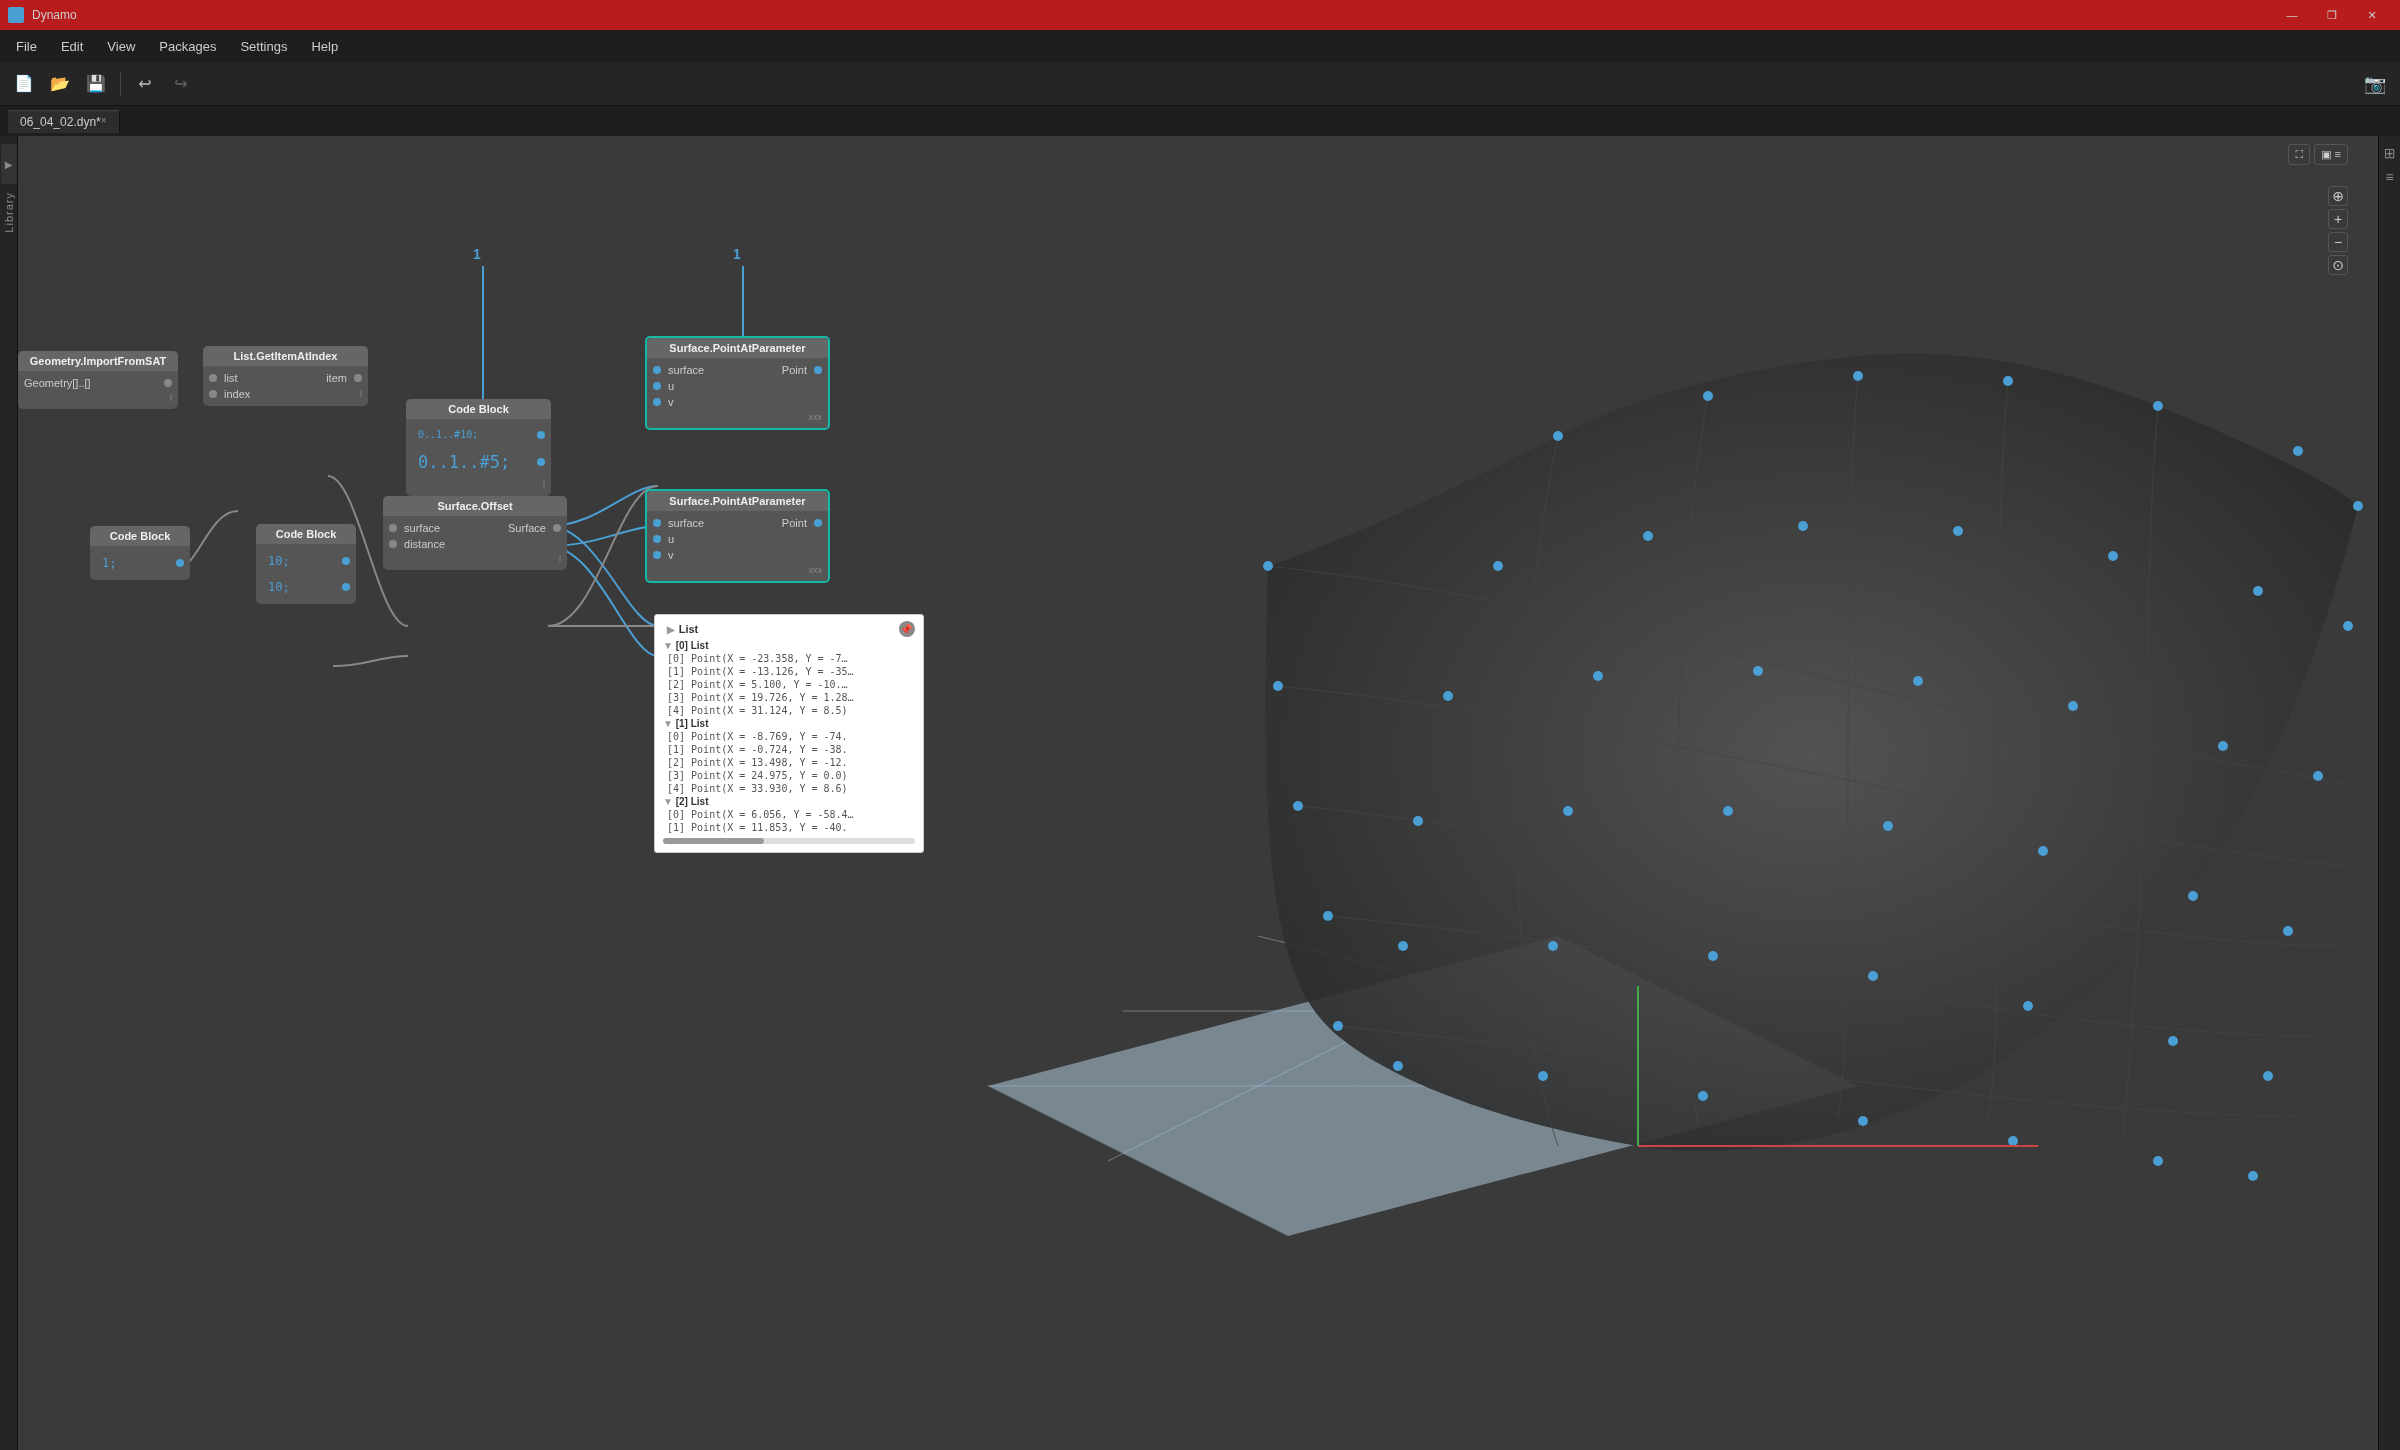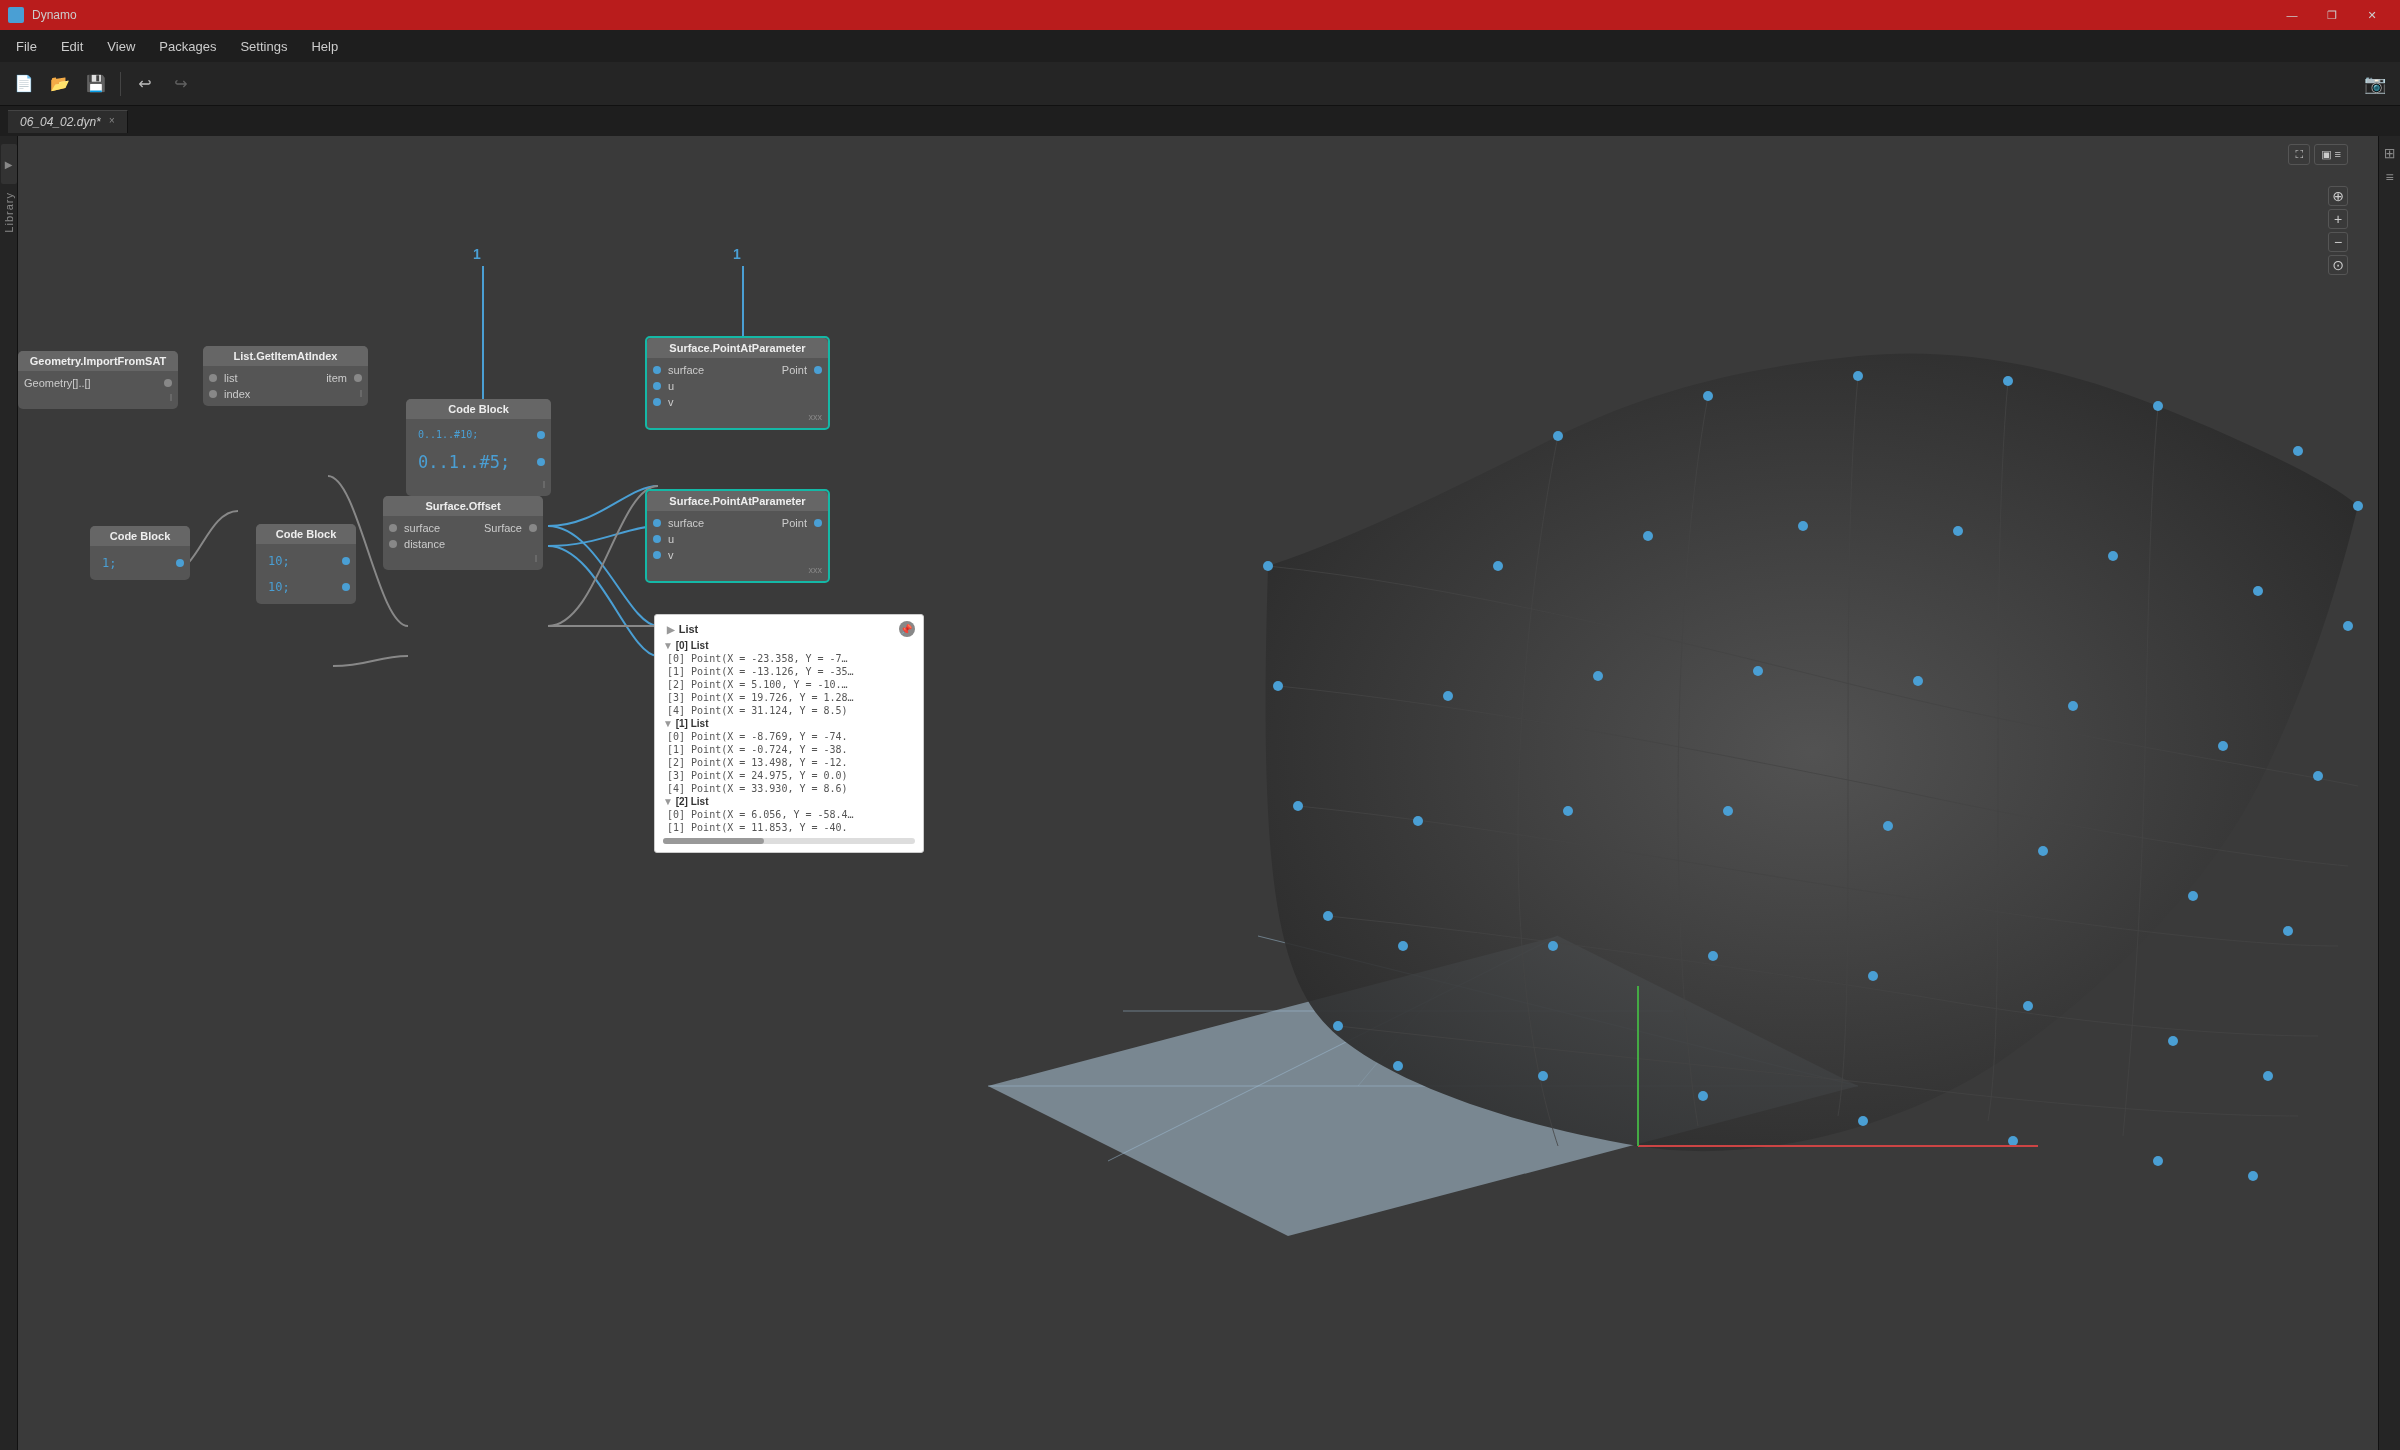--- a/index.html
+++ b/index.html
@@ -98,22 +98,20 @@
     }
     .tab {
       padding: 4px 12px;
       background: #2d2d2d;
       color: #ccc;
       font-size: 12px;
       border-top: 1px solid #444;
       border-right: 1px solid #111;
       display: flex;
       align-items: flex-start;
-      gap: 8px;
-      font-style: italic;
     }
     .tab-close { cursor: pointer; font-size: 10px; color: #888; }
 
     
     #main {
       display: flex;
       width: 100%;
       height: calc(100% - 136px);
       position: relative;
     }
@@ -470,21 +468,21 @@
           <span class="code-content">10;</span>
           <span class="node-port right blue"></span>
         </div>
         <div class="node-row">
           <span class="code-content">10;</span>
           <span class="node-port right blue"></span>
         </div>
       </div>
     </div>
 
-    <div class="node" style="left:365px;top:360px;width:160px;">
+    <div class="node" style="left:365px;top:360px;width:184px;">
       <div class="node-header">Surface.Offset</div>
       <div class="node-body">
         <div class="node-row">
           <span><span class="node-port left"></span><span class="port-label"> surface</span></span>
           <span><span class="port-label">Surface </span><span class="node-port right"></span></span>
         </div>
         <div class="node-row">
           <span><span class="node-port left"></span><span class="port-label"> distance</span></span>
         </div>
         <div class="node-row">

